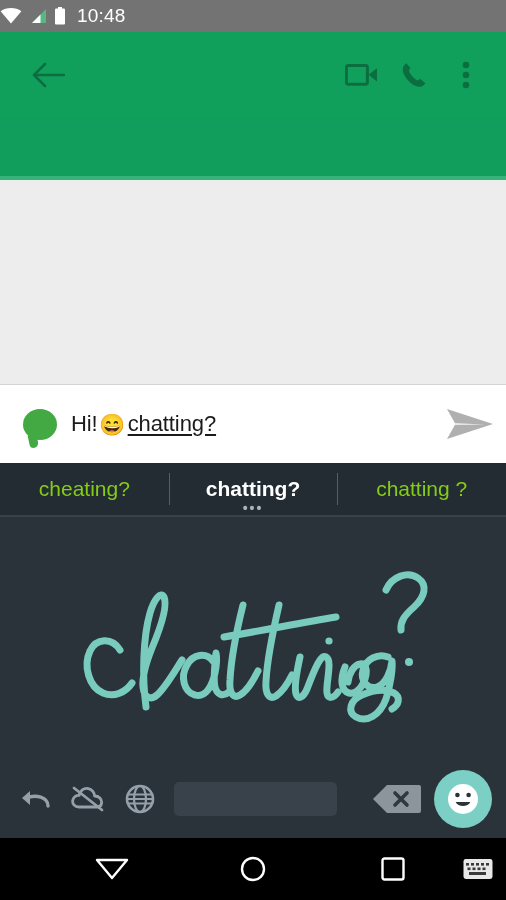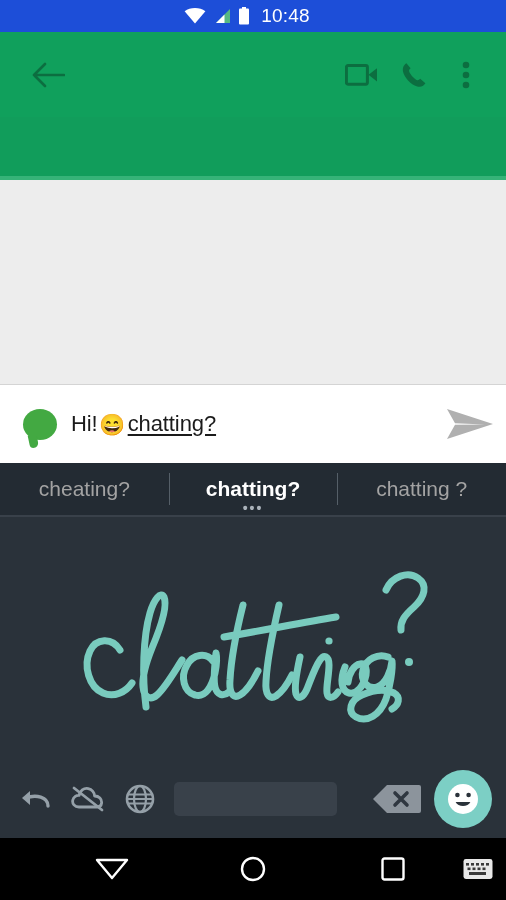--- a/index.html
+++ b/index.html
@@ -7,22 +7,22 @@
     width:506px; height:900px;
     background:#000;
     font-family:"Liberation Sans", sans-serif;
     overflow:hidden;
   }
   #screen { position:relative; width:506px; height:900px; background:#eeeeee; }
 
   
   .statusbar {
     position:absolute; top:0; left:0; width:506px; height:32px;
-    background:#1d4ed8;
-    display:flex; align-items:center; justify-content:center;
+    background:#737373;
+    display:flex; align-items:center; justify-content:flex-start;
     padding-right:12px; gap:7px;
   }
   .st-ico { display:flex; align-items:center; }
   .st-time {
     color:#ffffff; font-size:19px; letter-spacing:.2px;
     margin-left:4px; font-family:"Liberation Sans", sans-serif;
   }
 
   
   .appbar {
@@ -77,21 +77,21 @@
   .compose-text .ul { text-decoration:underline; text-underline-offset:3px; }
   .send-wrap { width:72px; display:flex; align-items:center; justify-content:center; cursor:pointer; }
 
   
   .suggest {
     position:absolute; top:463px; left:0; width:506px; height:52px;
     background:#232b33; display:flex; align-items:stretch;
   }
   .sg {
     flex:1; position:relative; display:flex; align-items:center; justify-content:center;
-    font-size:21px; color:#a3a3a3; cursor:pointer;
+    font-size:21px; color:#84cc16; cursor:pointer;
   }
   .sg.sel { font-weight:bold; color:#ffffff; }
   .sg + .sg:before {
     content:""; position:absolute; left:0; top:10px; bottom:10px;
     width:1px; background:#555f68;
   }
   .sg .dots {
     position:absolute; bottom:3px; left:50%; transform:translateX(-50%);
     font-size:14px; letter-spacing:2px; color:#aab2ba; line-height:8px;
   }

